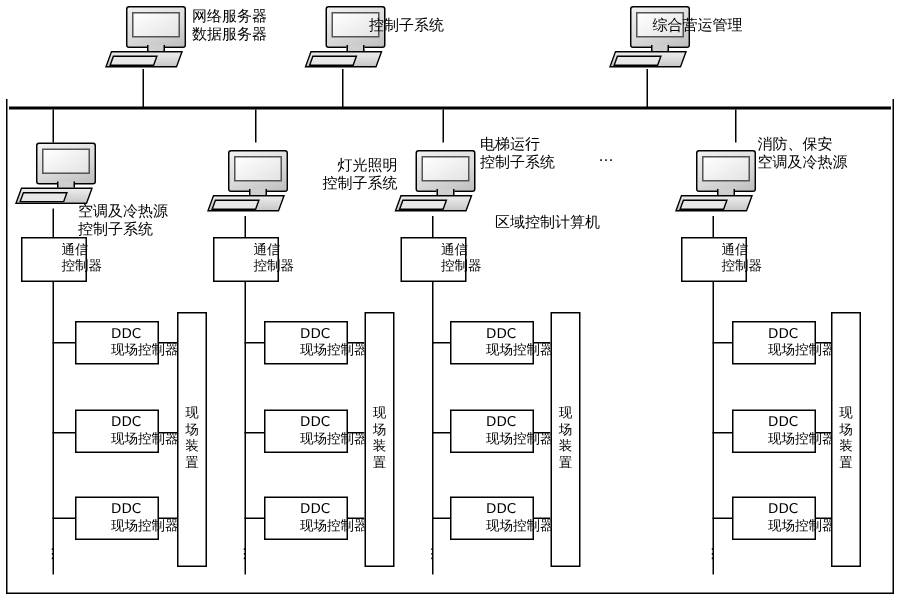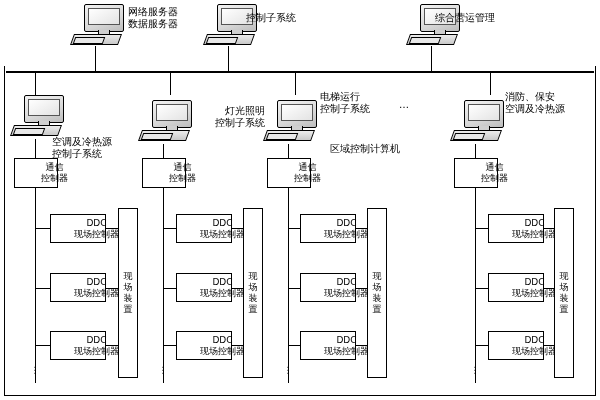--- a/index.html
+++ b/index.html
@@ -28,21 +28,20 @@
     background:#fff;
     box-sizing:border-box;
     display:flex;
     flex-direction:column;
     align-items:center;
     justify-content:center;
     font-size:9px;
     line-height:11px;
     color:#000;
     white-space:pre;
-    text-align:center;
     padding-left:37px;
   }
   .vbox{
     position:absolute;
     border:1px solid #000;
     background:#fff;
     box-sizing:border-box;
     display:flex;
     align-items:center;
     justify-content:center;

